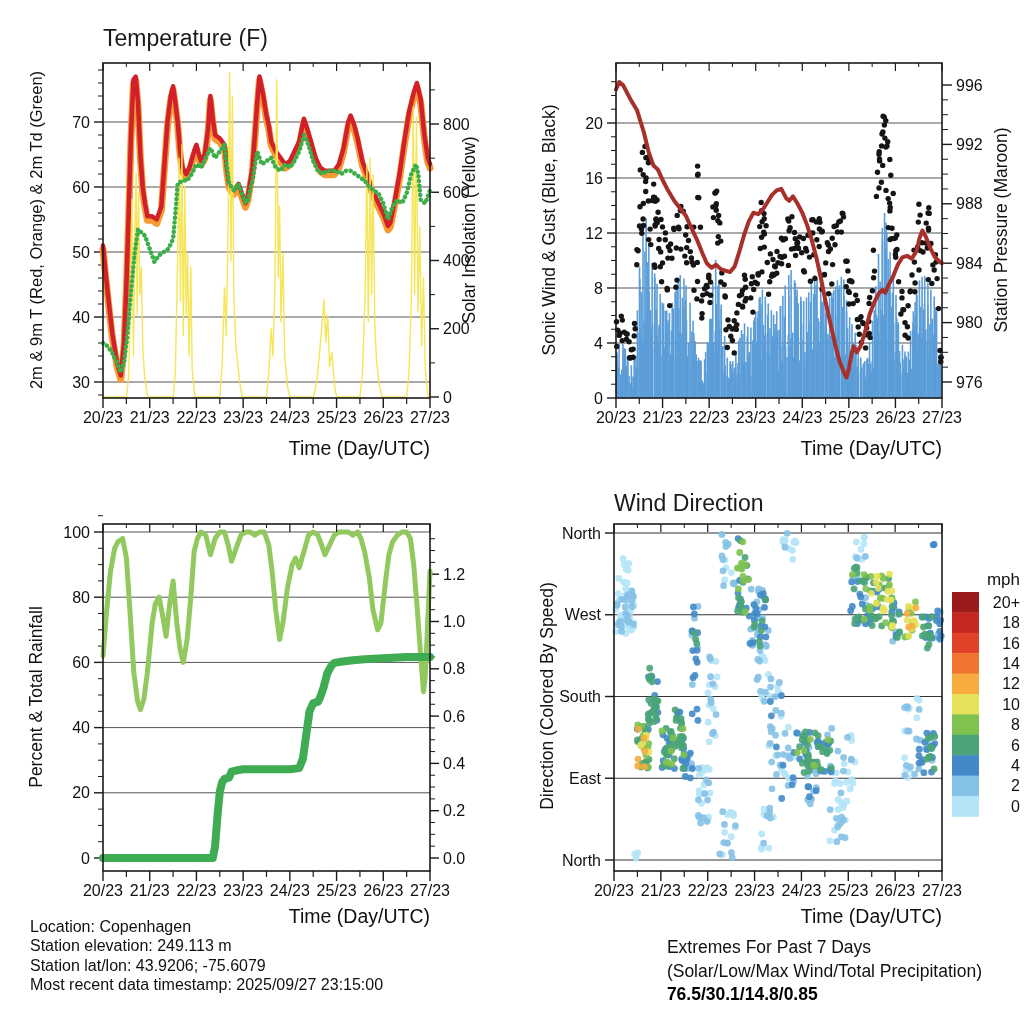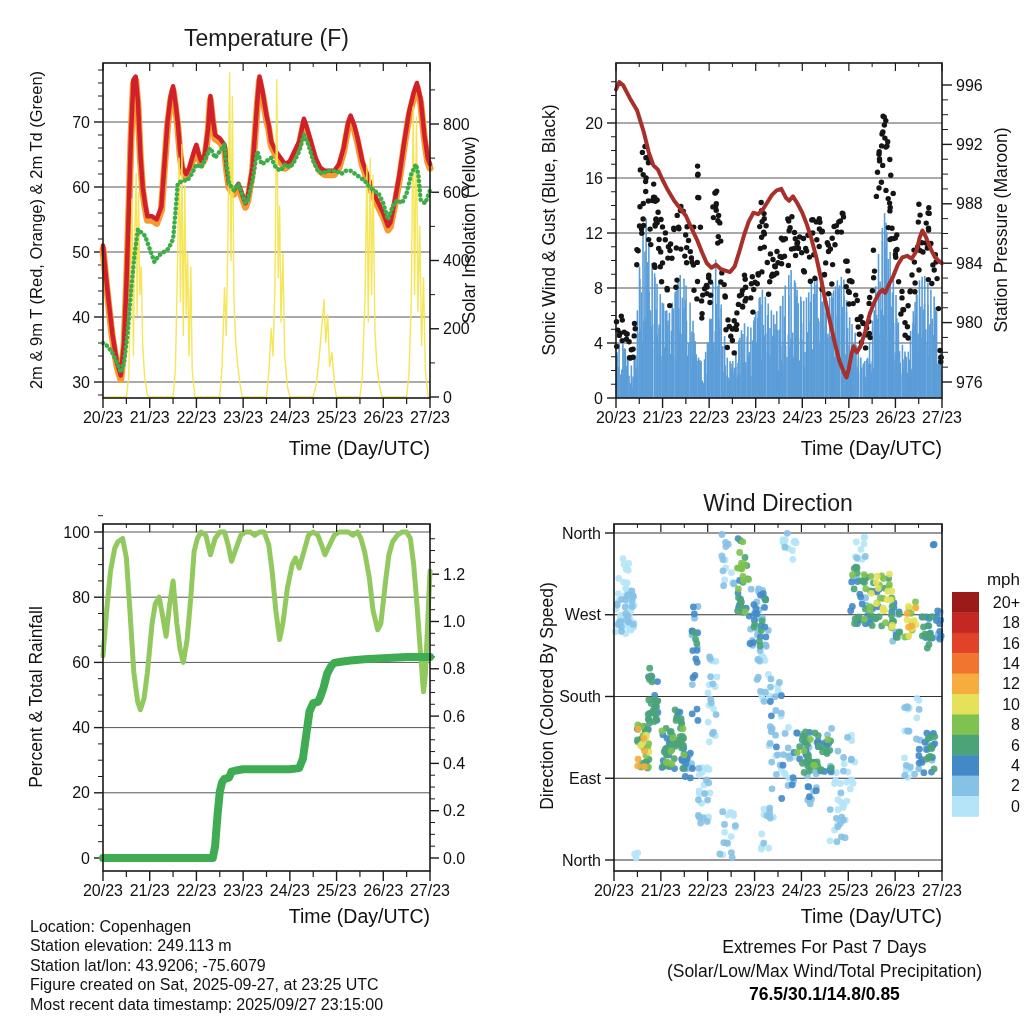--- a/index.html
+++ b/index.html
@@ -1,25 +1,25 @@
 <!DOCTYPE html>
 <html><head>
 <meta charset="utf-8">
 <style>
   html,body{margin:0;padding:0;background:#fff}
   .page{position:relative;width:1024px;height:1024px;background:#fff;
         font-family:"Liberation Sans",sans-serif;color:#111;overflow:hidden}
   svg#plot{position:absolute;left:0;top:0}
   svg text{font-family:"Liberation Sans",sans-serif}
-  .ptitle{position:absolute;text-align:center;font-size:23px;color:#1a1a1a;white-space:nowrap}
+  .ptitle{position:absolute;text-align:left;font-size:23px;color:#1a1a1a;white-space:nowrap}
   .xlab{position:absolute;text-align:right;font-size:19.5px;white-space:nowrap}
   .vlab{position:absolute;white-space:nowrap;transform:translate(-50%,-50%) rotate(-90deg);font-size:17.5px}
   .vlab.long{font-size:16.5px}
   .fl{position:absolute;left:30px;top:917px;font-size:16px;line-height:19.4px}
-  .fr{position:absolute;right:42px;top:936px;text-align:center;font-size:17.5px;line-height:23.5px}
+  .fr{position:absolute;right:42px;top:936px;text-align:left;font-size:17.5px;line-height:23.5px}
   .fr .vals{font-weight:bold}
 </style>
 </head>
 <body>
 
 <div class="page">
   <svg id="plot" width="1024" height="1024">
       <line x1="103" y1="382" x2="430" y2="382" stroke="#555" stroke-width="1"></line>
       <line x1="94" y1="382" x2="103" y2="382" stroke="#1a1a1a" stroke-width="1.4"></line>
       <text x="90" y="387.5" font-size="16" text-anchor="end" fill="#111" font-weight="normal">30</text>
@@ -2072,21 +2072,20 @@
 
   <div class="xlab" style="left:103px;top:437px;width:327px">Time (Day/UTC)</div>
   <div class="xlab" style="left:616px;top:437px;width:326px">Time (Day/UTC)</div>
   <div class="xlab" style="left:103px;top:905px;width:327px">Time (Day/UTC)</div>
   <div class="xlab" style="left:614px;top:905px;width:328px">Time (Day/UTC)</div>
 
   <div class="fl">
     <div>Location: Copenhagen</div>
     <div>Station elevation: 249.113 m</div>
     <div>Station lat/lon: 43.9206; -75.6079</div>
-    <div>Figure created on Sat, 2025-09-27, at 23:25 UTC</div>
     <div>Most recent data timestamp: 2025/09/27 23:15:00</div>
   </div>
 
   <div class="fr">
     <div>Extremes For Past 7 Days</div>
     <div>(Solar/Low/Max Wind/Total Precipitation)</div>
     <div class="vals" id="extremes-values" style="color: #000000;">76.5/30.1/14.8/0.85</div>
   </div>
 </div>
 

